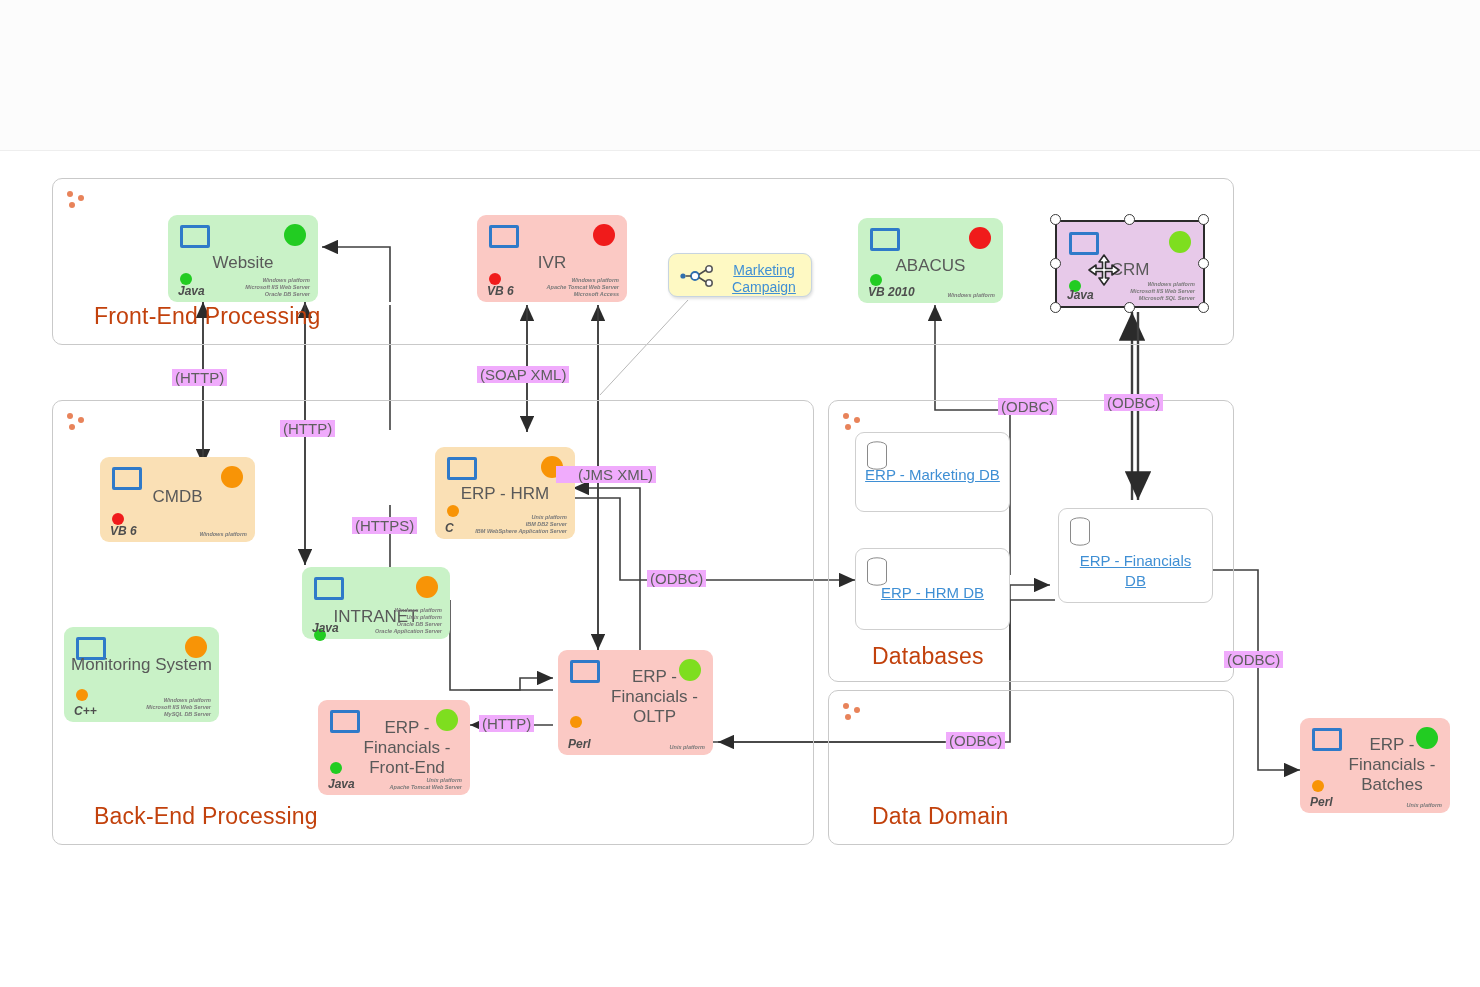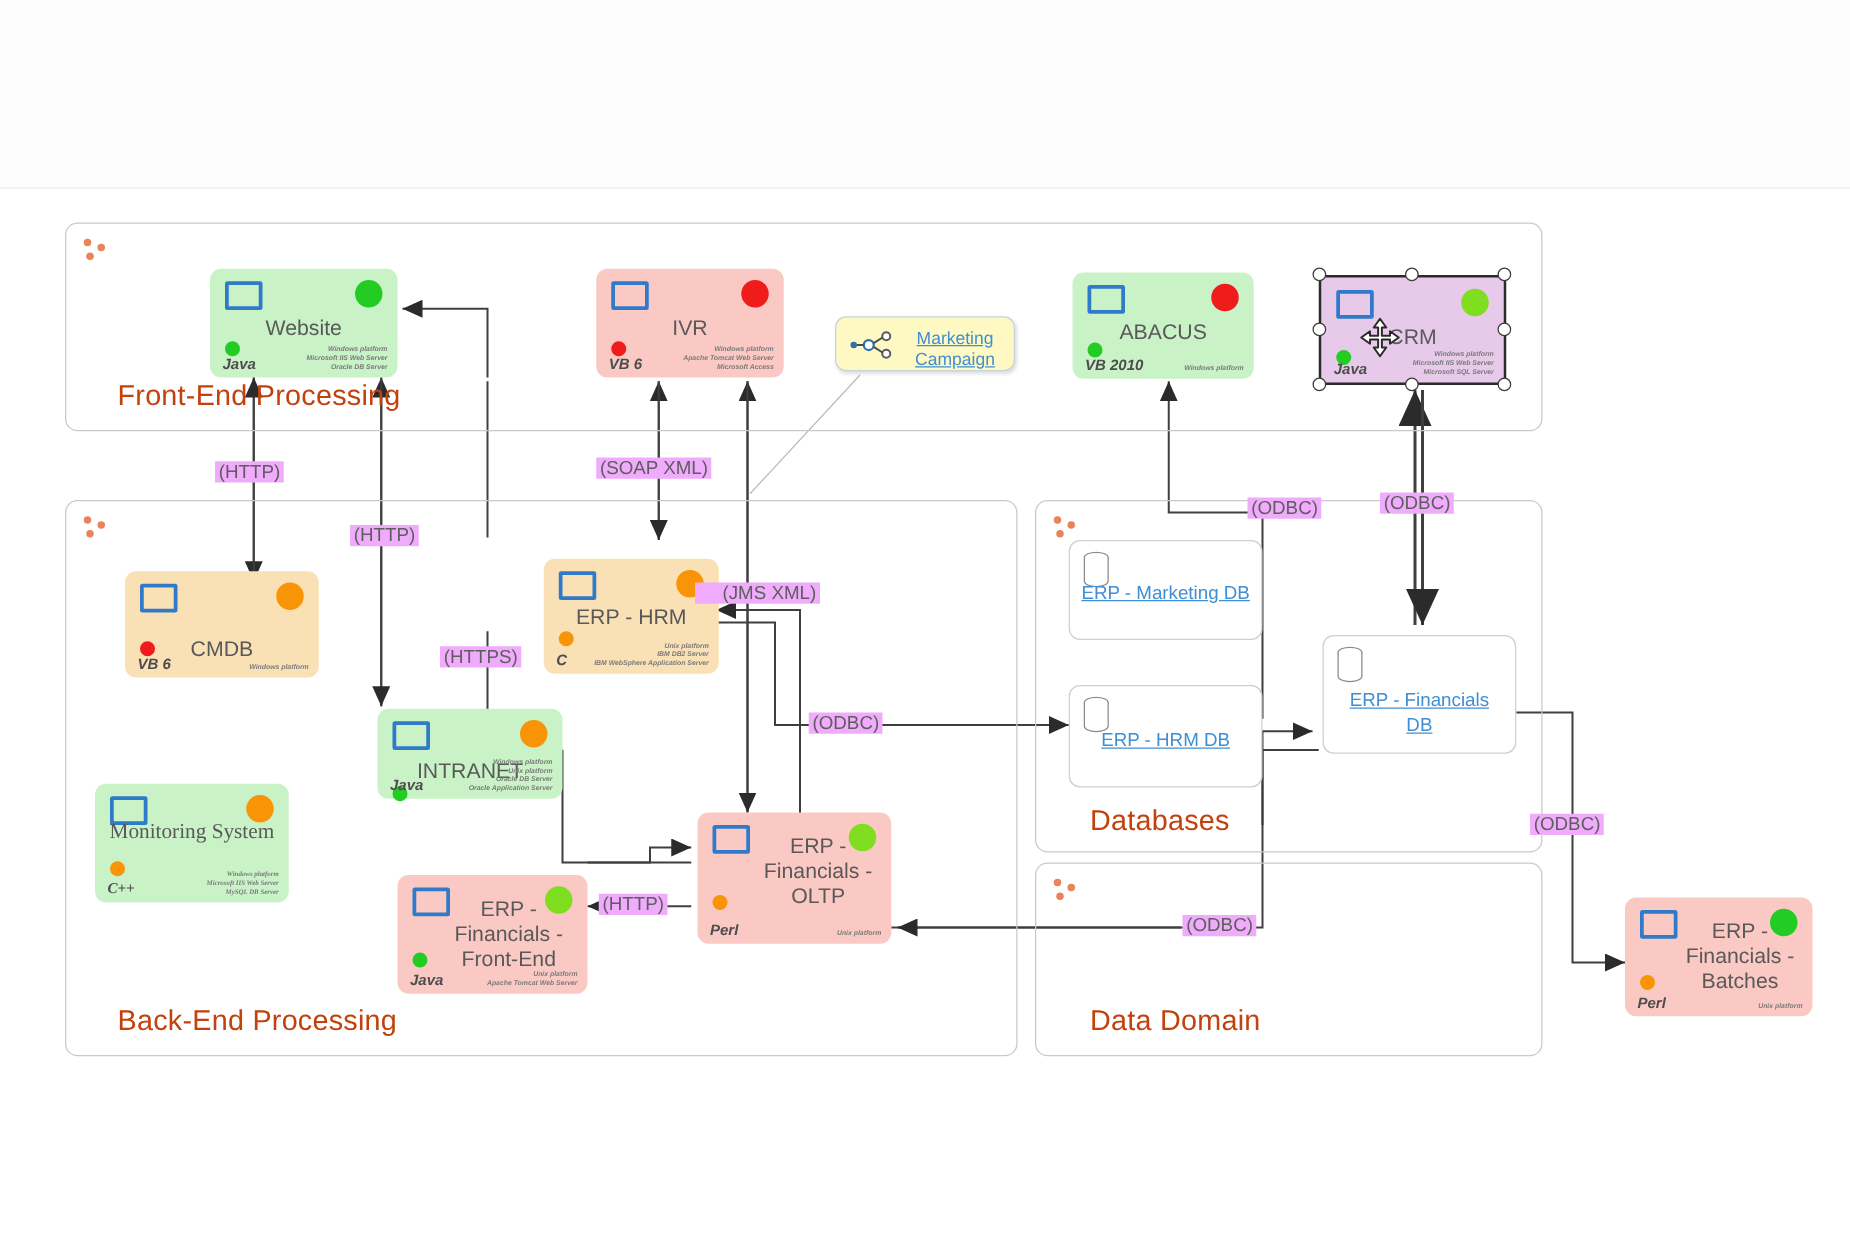--- a/index.html
+++ b/index.html
@@ -193,27 +193,27 @@
   <div class="handle" style="left:1050px;top:302px;"></div>
   <div class="handle" style="left:1124px;top:302px;"></div>
   <div class="handle" style="left:1198px;top:302px;"></div>
   <svg class="movecursor" style="left:1087px;top:253px;" viewBox="0 0 34 34">
     <path d="M17,2 L22,9 L18.5,9 L18.5,15.5 L25,15.5 L25,12 L32,17 L25,22 L25,18.5 L18.5,18.5 L18.5,25 L22,25 L17,32 L12,25 L15.5,25 L15.5,18.5 L9,18.5 L9,22 L2,17 L9,12 L9,15.5 L15.5,15.5 L15.5,9 L12,9 Z" fill="#ffffff" stroke="#2b2b2b" stroke-width="1.6" stroke-linejoin="round"></path>
   </svg>
 
   <div class="node tan" style="left:100px;top:457px;width:155px;height:85px;">
     <div class="winicon"></div>
     <div class="statusdot bigdot" style="background:#f89406;"></div>
-    <div class="title" style="top:53px;">CMDB</div>
+    <div class="title" style="top:30px;">CMDB</div>
     <div class="statusdot langdot" style="background:#f01b1b;top:56px;"></div>
     <div class="lang">VB 6</div>
     <div class="tech">Windows platform</div>
   </div>
 
-  <div class="node green" style="left:76px;top:627px;width:155px;height:95px;font-family:Liberation Serif, serif;">
+  <div class="node green" style="left:64px;top:627px;width:155px;height:95px;">
     <div class="winicon"></div>
     <div class="statusdot bigdot" style="background:#f89406;"></div>
     <div class="title" style="top:28px;">Monitoring System</div>
     <div class="statusdot langdot" style="background:#f89406;top:62px;"></div>
     <div class="lang">C++</div>
     <div class="tech">Windows platform
 Microsoft IIS Web Server
 MySQL DB Server</div>
   </div>
 

